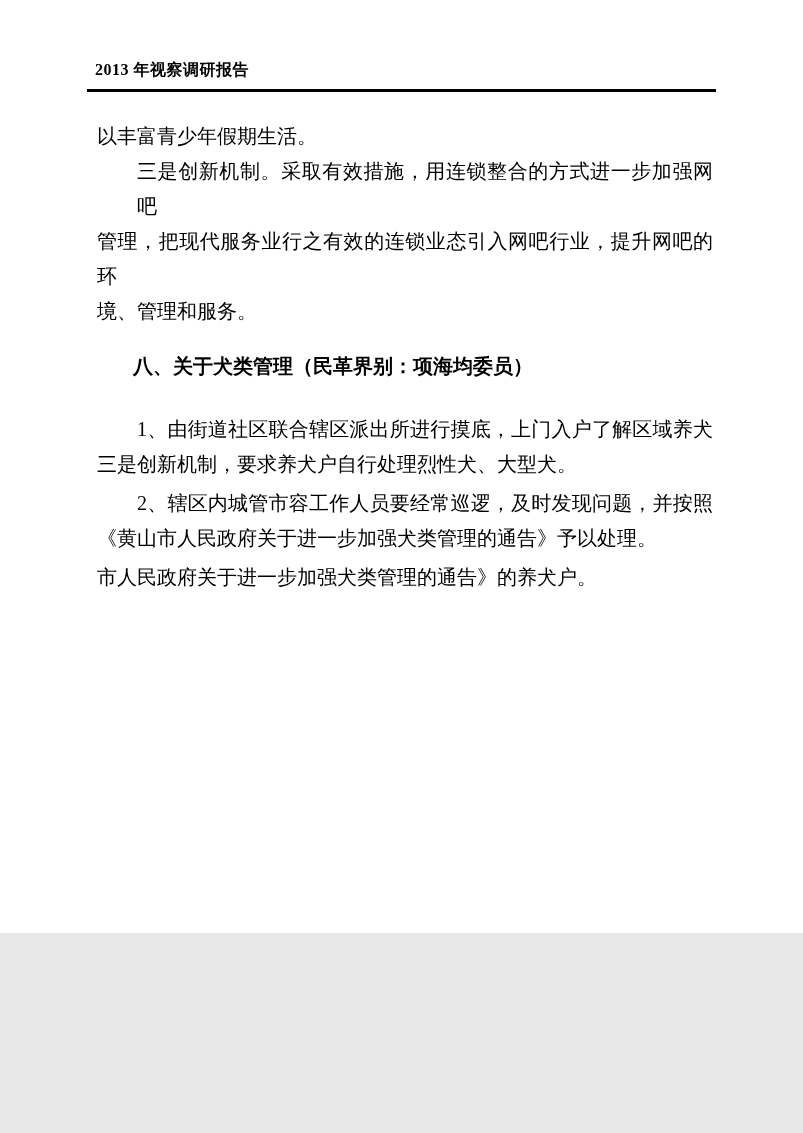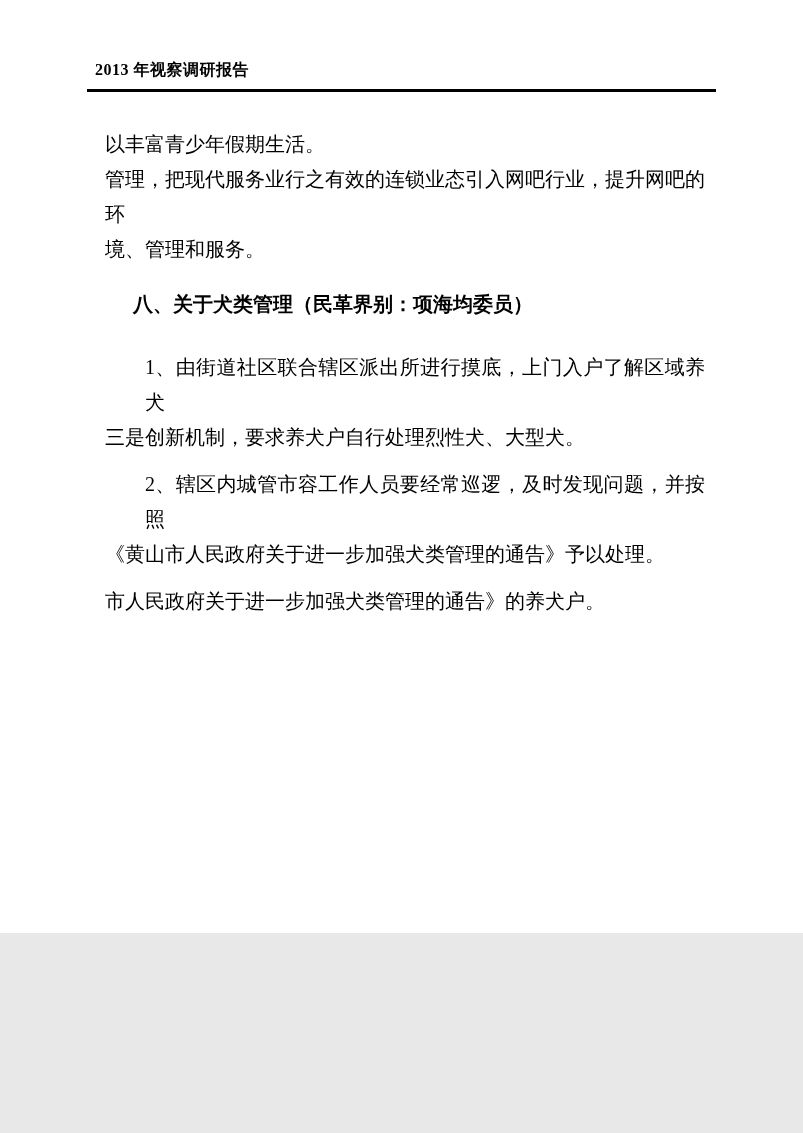--- a/index.html
+++ b/index.html
@@ -36,21 +36,21 @@
     background: #000000;
   }
   .doc-body {
     position: absolute;
     left: 93px;
     top: 115px;
     width: 624px;
     font-size: 20px;
     line-height: 35px;
   }
-  .para { margin: 12px; }
+  .para { margin: 4px; }
   .line {
     white-space: nowrap;
     text-align: left;
   }
   .line.indent { padding-left: 40px; }
   .line.fill { text-align: justify; text-align-last: justify; white-space: normal; }
   .section-heading {
     font-family: Liberation Mono, monospace;
     font-size: 20px;
     font-weight: bold;
@@ -74,20 +74,21 @@
 
 <div class="page">
 
   <div class="header-title">2013 年视察调研报告</div>
   <div class="header-rule"></div>
 
   <div class="doc-body">
 
     <div class="para">
       <div class="line">以丰富青少年假期生活。</div>
+      <div class="line indent fill">三是创新机制。采取有效措施，用连锁整合的方式进一步加强网吧</div>
       <div class="line fill">管理，把现代服务业行之有效的连锁业态引入网吧行业，提升网吧的环</div>
       <div class="line">境、管理和服务。</div>
     </div>
 
     <div class="section-heading">八、关于犬类管理（民革界别：项海均委员）</div>
 
     <div class="para">
       <div class="line indent fill">1、由街道社区联合辖区派出所进行摸底，上门入户了解区域养犬</div>
       <div class="line">三是创新机制，要求养犬户自行处理烈性犬、大型犬。</div>
     </div>

